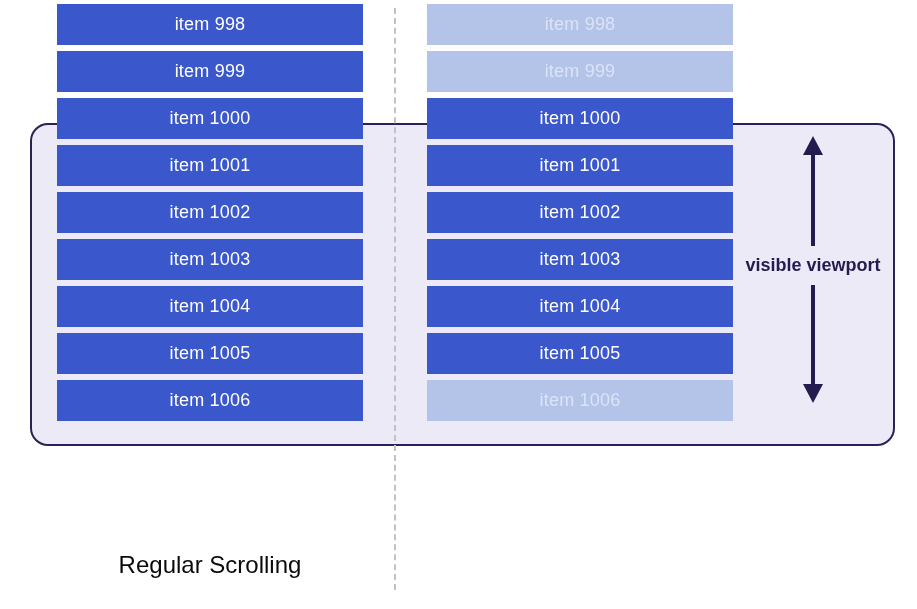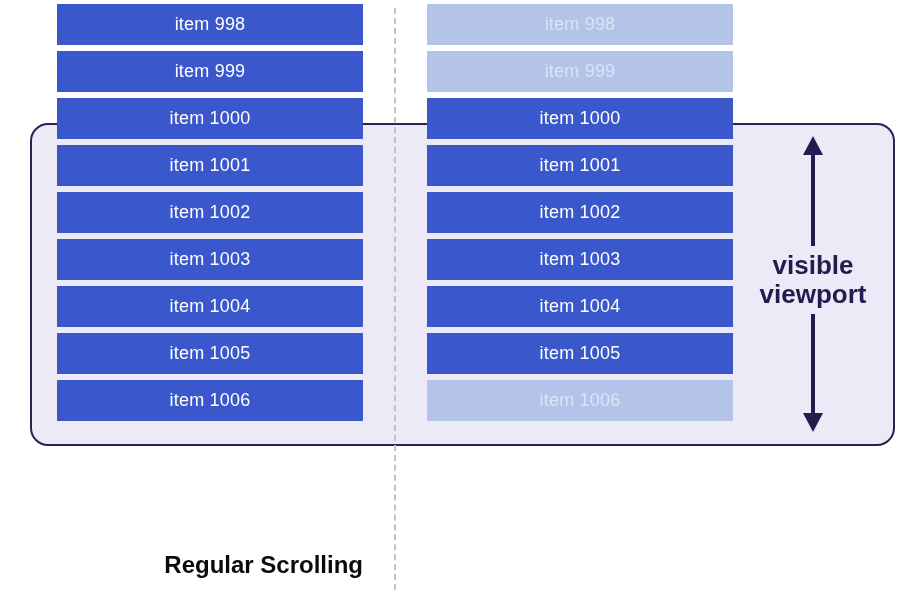--- a/index.html
+++ b/index.html
@@ -34,26 +34,26 @@
   .bar.virtualized{
     background:var(--item-virtualized,#b4c3e8);
     color:var(--item-text-virtualized,#dbe3f6);
   }
   .arrow-area{
     position:absolute;left:743px;top:136px;width:140px;z-index:4;
     display:flex;flex-direction:column;align-items:center;
   }
   .arrow-area svg{display:block;}
   .viewport-label{
-    width:140px;text-align:center;font-size:26px;font-weight:bold;
+    width:140px;text-align:center;font-size:18px;font-weight:bold;
     line-height:29px;color:var(--arrow,#241b4e);margin:5px 0;
   }
   .caption{
-    position:absolute;top:551px;width:306px;text-align:right;
-    font-size:24px;font-weight:bold;color:var(--label-text,#0a0a0a);
+    position:absolute;top:551px;width:306px;text-align:center;
+    font-size:24px;font-weight:normal;color:var(--label-text,#0a0a0a);
   }
   .caption.left{left:57px;}
   .caption.right{left:427px;}
 </style>
 </head>
 <body>
 
 <div class="canvas">
 
   <div class="viewport-box"></div>

